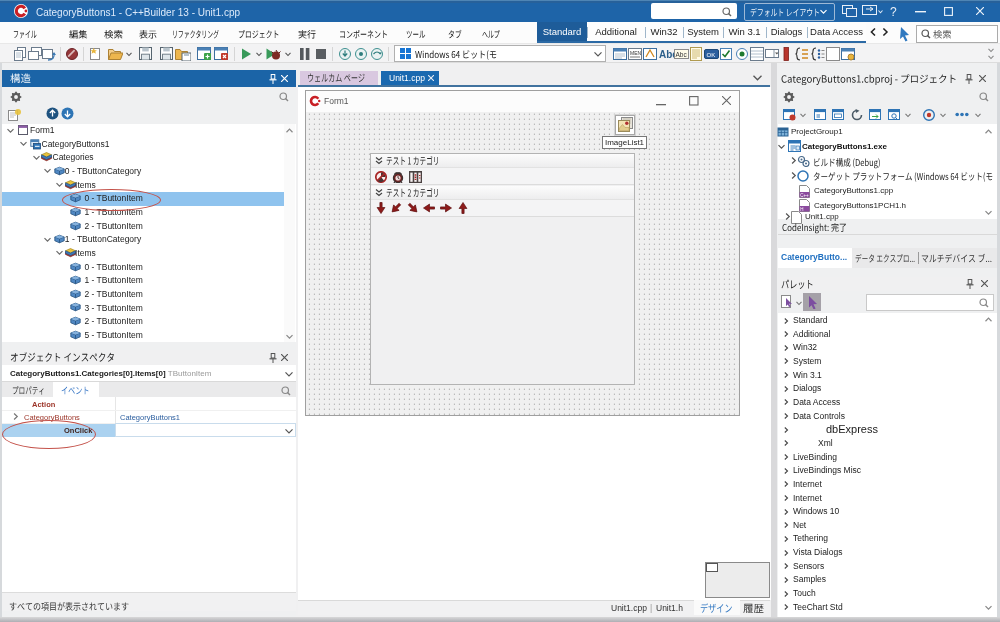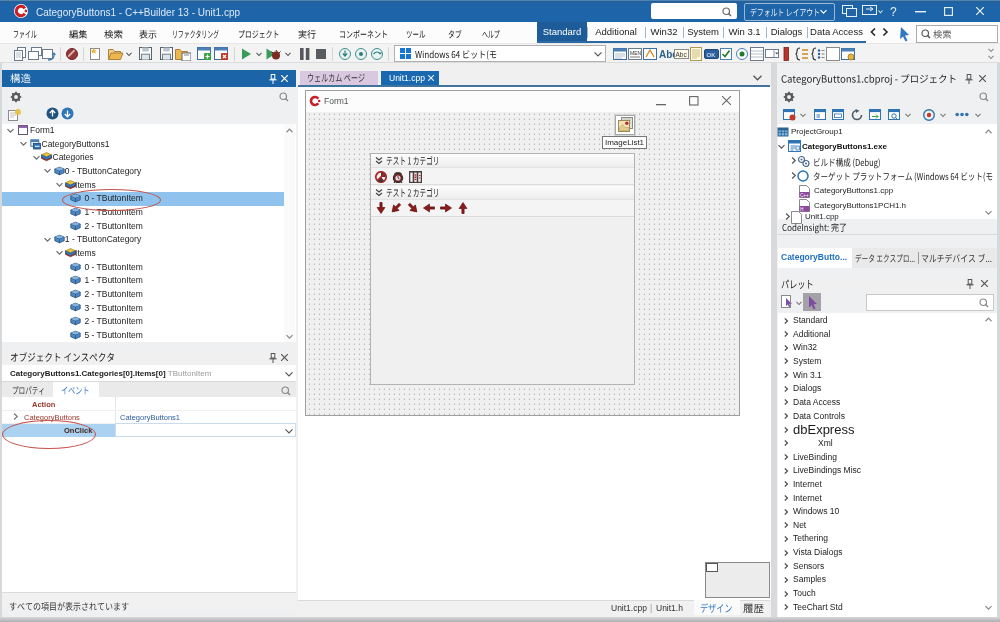--- a/index.html
+++ b/index.html
@@ -843,21 +843,21 @@
     <path d="M1.7999999999999998 0.5 L4.5 3.0 L1.7999999999999998 5.5" fill="none" stroke="#444" stroke-width="1.1"></path>
   </svg>
 <div style="position:absolute;left:793px;top:395.9px;height:13px;line-height:13px;font-size:8.5px;color:#1b1b1b;font-weight:400;white-space:nowrap;">Data Access</div>
 <svg style="position:absolute;left:783px;top:413.075px" width="6" height="6" viewBox="0 0 6 6">
     <path d="M1.7999999999999998 0.5 L4.5 3.0 L1.7999999999999998 5.5" fill="none" stroke="#444" stroke-width="1.1"></path>
   </svg>
 <div style="position:absolute;left:793px;top:409.6px;height:13px;line-height:13px;font-size:8.5px;color:#1b1b1b;font-weight:400;white-space:nowrap;">Data Controls</div>
 <svg style="position:absolute;left:783px;top:426.72499999999997px" width="6" height="6" viewBox="0 0 6 6">
     <path d="M1.7999999999999998 0.5 L4.5 3.0 L1.7999999999999998 5.5" fill="none" stroke="#444" stroke-width="1.1"></path>
   </svg>
-<div style="position:absolute;left:793px;top:423.2px;height:13px;line-height:13px;font-size:13px;color:#1b1b1b;font-weight:400;white-space:nowrap;text-align:right;">dbExpress</div>
+<div style="position:absolute;left:826px;top:423.2px;height:13px;line-height:13px;font-size:11px;color:#1b1b1b;font-weight:400;white-space:nowrap;text-align:right;">dbExpress</div>
 <svg style="position:absolute;left:783px;top:440.375px" width="6" height="6" viewBox="0 0 6 6">
     <path d="M1.7999999999999998 0.5 L4.5 3.0 L1.7999999999999998 5.5" fill="none" stroke="#444" stroke-width="1.1"></path>
   </svg>
 <div style="position:absolute;left:818px;top:436.9px;height:13px;line-height:13px;font-size:8.5px;color:#1b1b1b;font-weight:400;white-space:nowrap;">Xml</div>
 <svg style="position:absolute;left:783px;top:454.025px" width="6" height="6" viewBox="0 0 6 6">
     <path d="M1.7999999999999998 0.5 L4.5 3.0 L1.7999999999999998 5.5" fill="none" stroke="#444" stroke-width="1.1"></path>
   </svg>
 <div style="position:absolute;left:793px;top:450.5px;height:13px;line-height:13px;font-size:8.5px;color:#1b1b1b;font-weight:400;white-space:nowrap;">LiveBinding</div>
 <svg style="position:absolute;left:783px;top:467.675px" width="6" height="6" viewBox="0 0 6 6">
     <path d="M1.7999999999999998 0.5 L4.5 3.0 L1.7999999999999998 5.5" fill="none" stroke="#444" stroke-width="1.1"></path>

